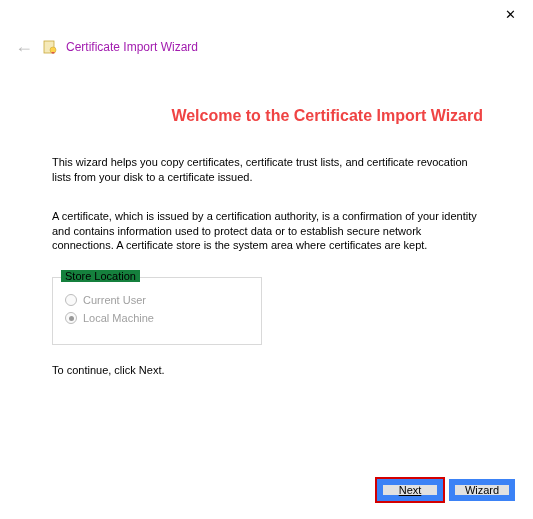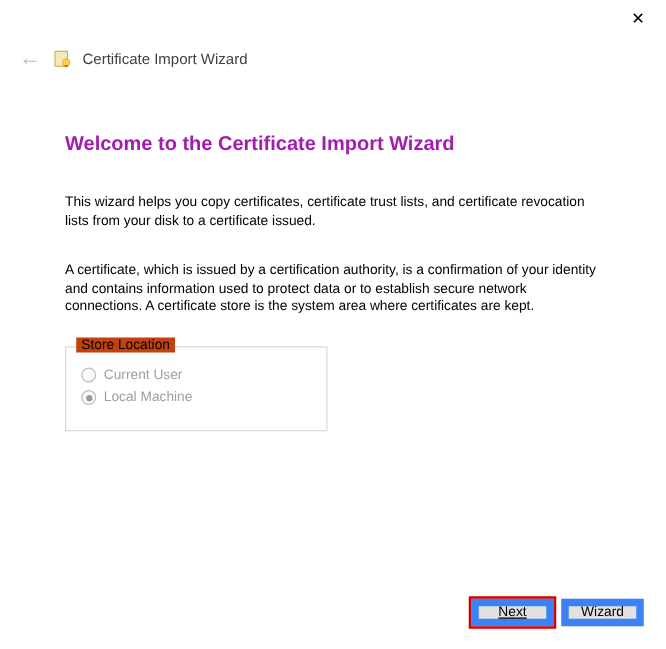--- a/index.html
+++ b/index.html
@@ -43,49 +43,50 @@
       width: 20px;
       text-align: center;
     }
     .cert-icon {
       width: 16px;
       height: 16px;
       display: inline-block;
     }
     .header-title {
       font-size: 12px;
-      color: #404040;
+      color: #a21caf;
     }
     .content {
       padding: 40px 50px 0 52px;
     }
     .page-heading {
       font-size: 16px;
       font-weight: 600;
-      color: #a21caf;
+      color: #ef4444;
       margin-bottom: 30px;
+      text-align: right;
     }
     .para {
       font-size: 11px;
       color: #000;
       line-height: 1.35;
       margin-bottom: 24px;
     }
     .fieldset {
       border: 1px solid #d9d9d9;
       padding: 10px 12px 14px 12px;
       margin: 4px 0 18px 0;
       width: 210px;
       position: relative;
     }
     .legend {
       position: absolute;
       top: -8px;
       left: 8px;
-      background: #c2410c;
+      background: #15803d;
       padding: 0 4px;
       font-size: 11px;
       color: #000;
     }
     .radio-row {
       display: flex;
       align-items: center;
       gap: 6px;
       margin: 6px 0;
       color: #a0a0a0;
@@ -168,20 +169,21 @@
     <div class="radio-row">
       <span class="radio-circle"></span>
       <span>Current User</span>
     </div>
     <div class="radio-row">
       <span class="radio-circle selected"></span>
       <span>Local Machine</span>
     </div>
   </div>
 
+  <div class="para">To continue, click Next.</div>
 </div>
 
 <div class="button-row">
   <button class="btn btn-highlight">
     <span class="btn-next-inner">Next</span>
   </button>
   <button class="btn">
     <span>Wizard</span>
   </button>
 </div>

